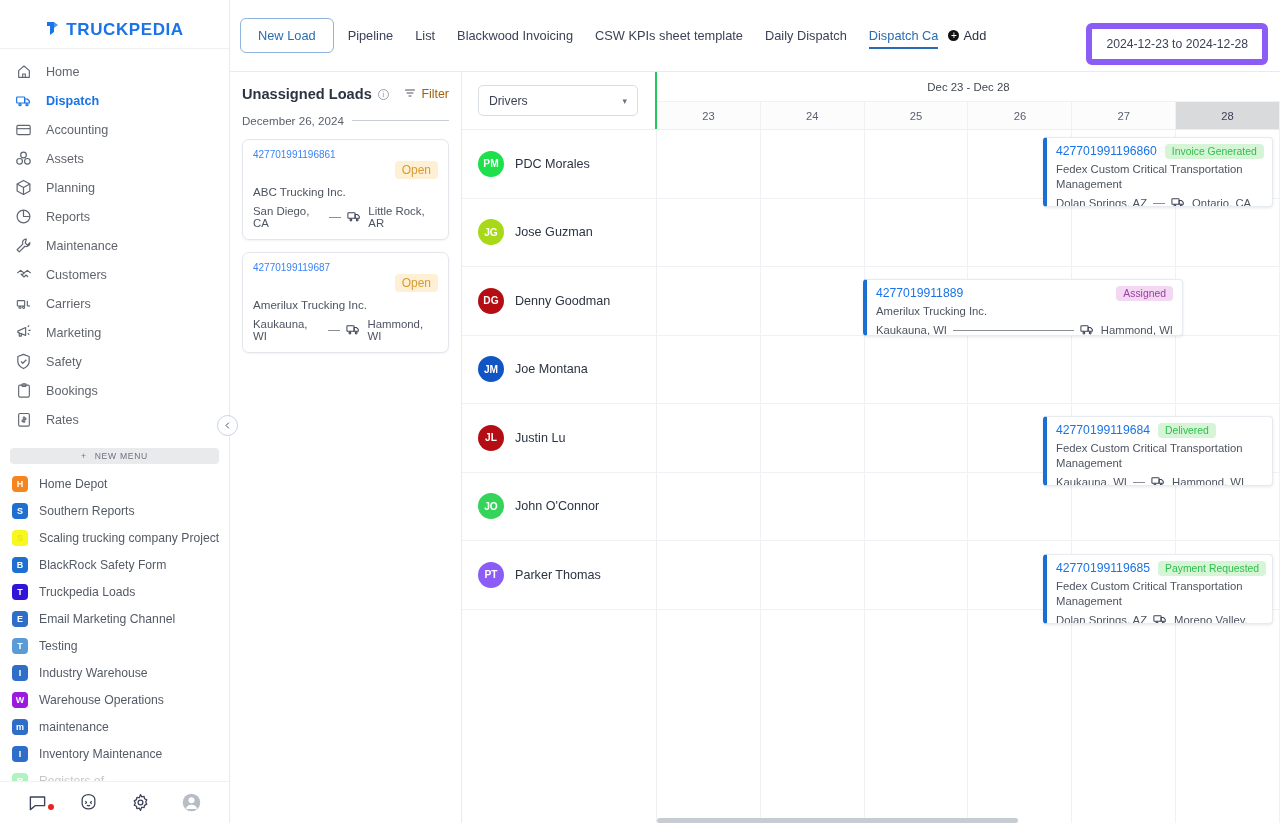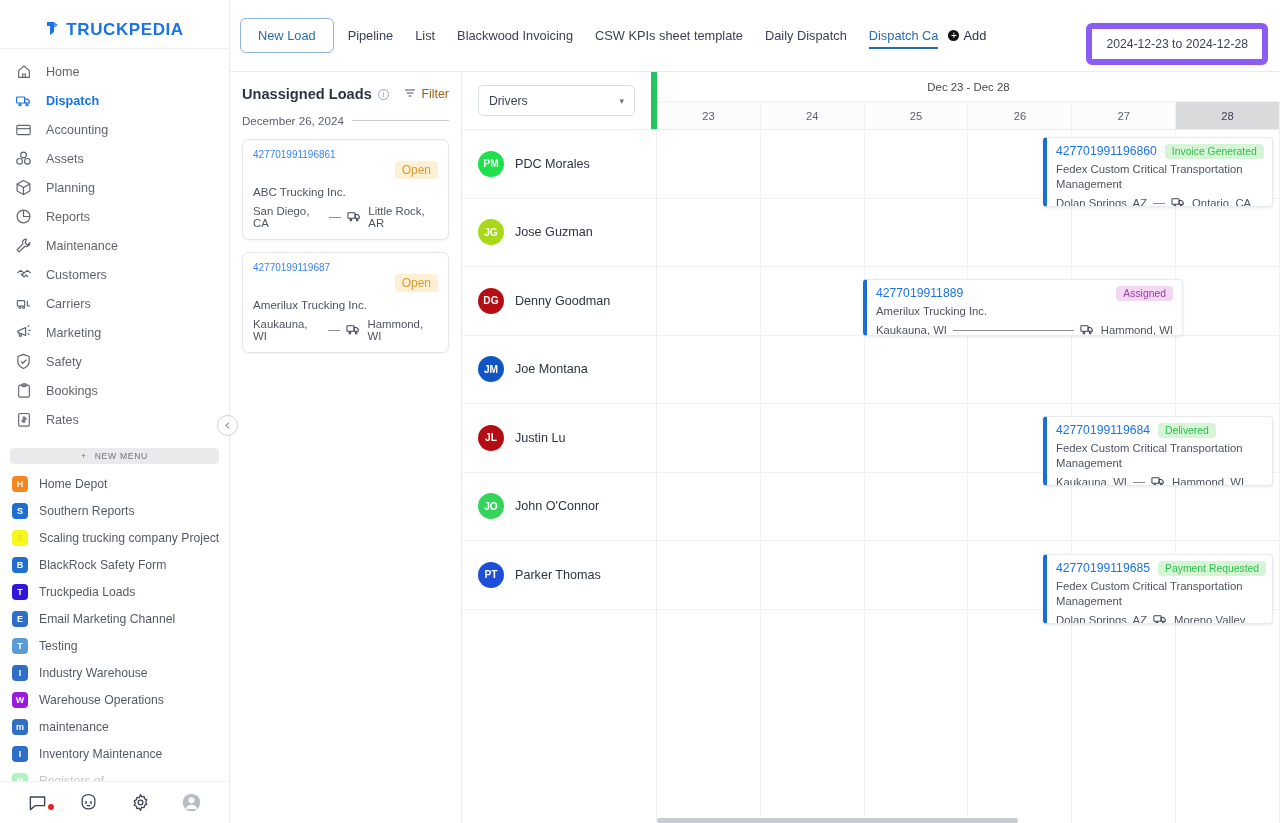--- a/index.html
+++ b/index.html
@@ -138,21 +138,21 @@
   }
   .badge.open { background: #fdf0d5; color: #d89b33; }
   .load-company { font-size: 11.6px; color: #4d5461; margin-top: 6px; }
   .route { display: flex; align-items: center; gap: 6px; margin-top: 7px; font-size: 11.4px; color: #4d5461; }
   .route .dash { flex: 1; height: 1px; background: #8a9099; min-width: 12px; }
 
   
   .timeline { flex: 1; min-width: 0; display: flex; flex-direction: column; background: #fff; position: relative; }
   .tl-head { display: flex; height: 58px; border-bottom: 1px solid #eceef1; }
   .tl-head-left {
-    width: 195px; flex: 0 0 195px; border-right: 6px solid #22c55e;
+    width: 195px; flex: 0 0 195px; border-right: 2px solid #22c55e;
     display: flex; align-items: center; padding: 0 16px;
   }
   .drivers-select {
     width: 160px; height: 31px; border: 1px solid #d8dde3; border-radius: 5px;
     display: flex; align-items: center; padding: 0 10px; font-size: 12.2px;
     color: #3c4257; cursor: pointer; background: #fff;
   }
   .caret { margin-left: auto; font-size: 9px; color: #6b7280; }
   .tl-head-right { flex: 1; display: flex; flex-direction: column; min-width: 0; }
   .tl-range {
@@ -600,21 +600,21 @@
             </div>
             <div class="driver-row">
               <span class="avatar" style="background:#b50d14">JL</span>
               <span class="driver-name">Justin Lu</span>
             </div>
             <div class="driver-row">
               <span class="avatar" style="background:#33d459">JO</span>
               <span class="driver-name">John O'Connor</span>
             </div>
             <div class="driver-row">
-              <span class="avatar" style="background:#1d4ed8">PT</span>
+              <span class="avatar" style="background:#8b5cf6">PT</span>
               <span class="driver-name">Parker Thomas</span>
             </div>
           </div>
 
           <div class="tl-grid">
             <div class="tl-col-lines">
               <div class="tl-col-line"></div>
               <div class="tl-col-line"></div>
               <div class="tl-col-line"></div>
               <div class="tl-col-line"></div>

